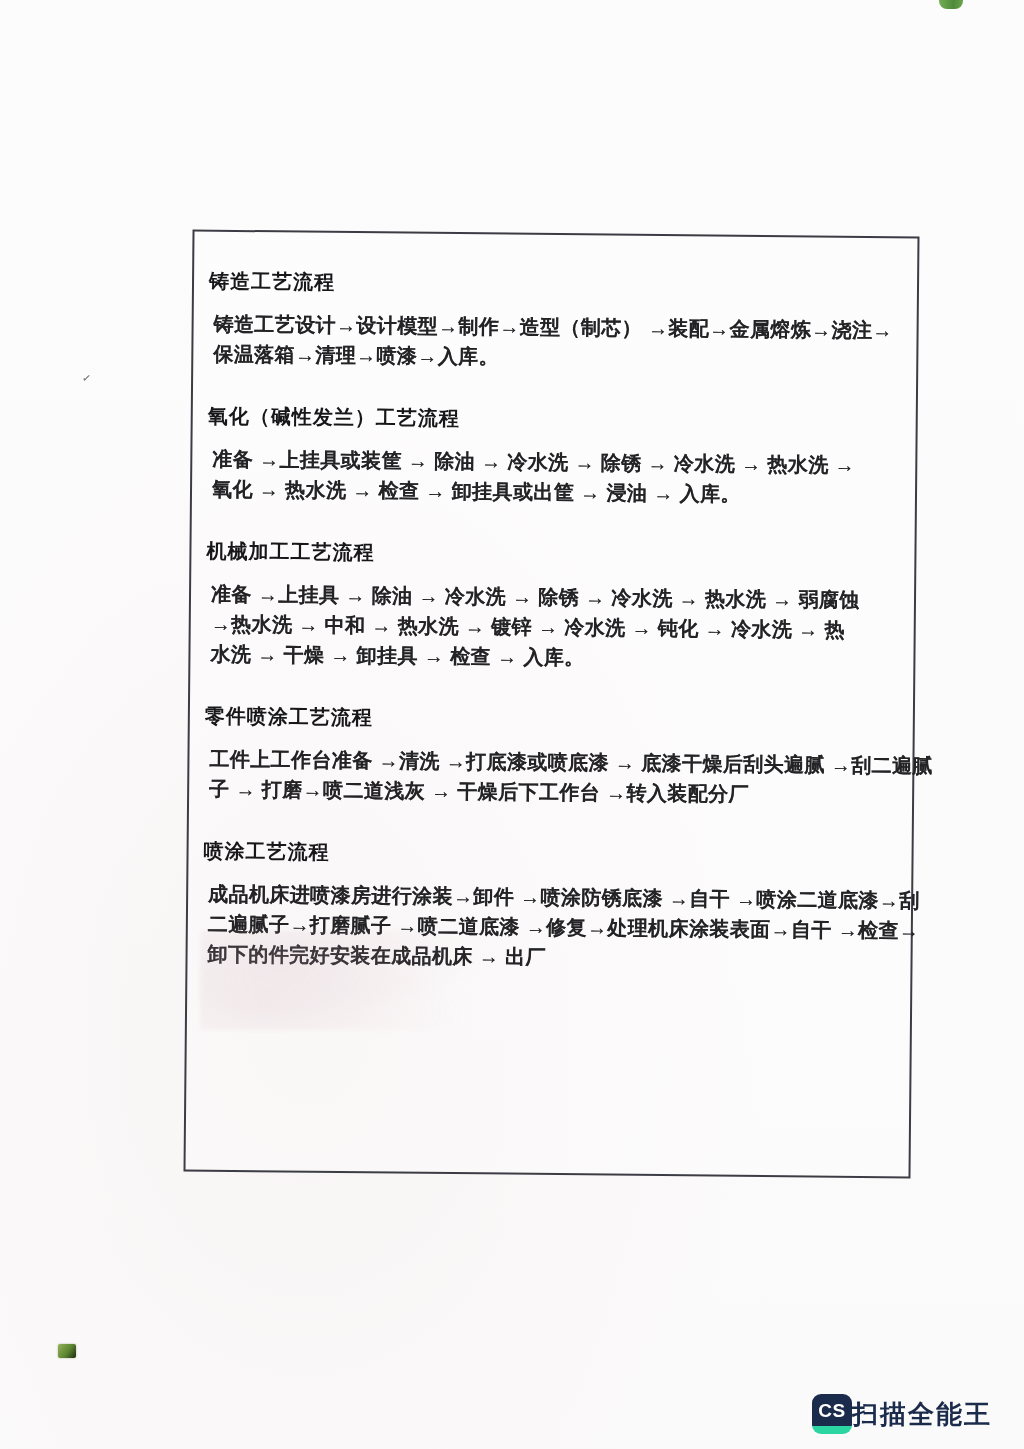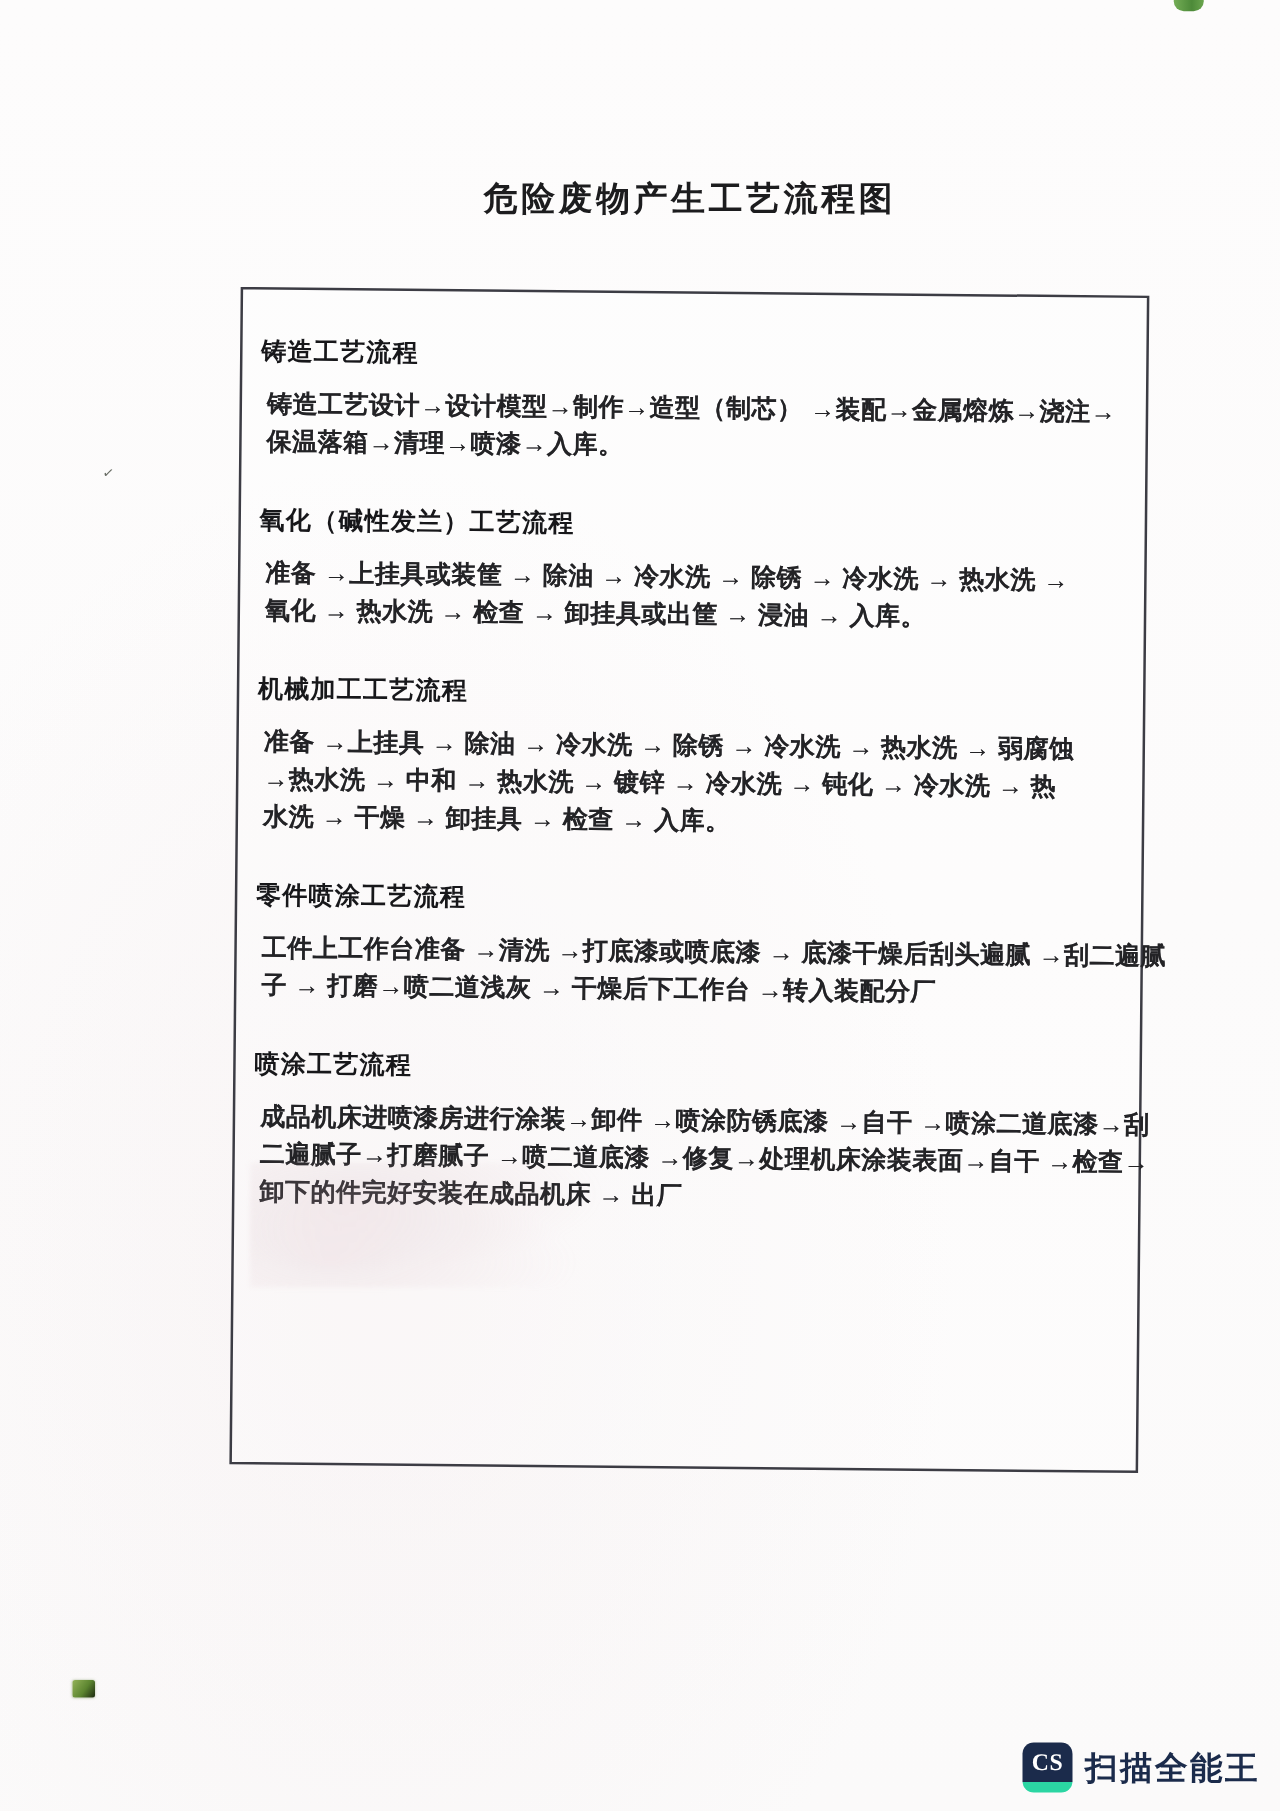--- a/index.html
+++ b/index.html
@@ -81,22 +81,22 @@
     position: absolute;
     left: 82px; top: 372px;
     font-size: 11px;
     color: #4d5249;
     transform: rotate(8deg);
     opacity: 0.85;
   }
   
   .watermark {
     position: absolute;
-    right: 16px; bottom: 15px;
-    display: flex; align-items: center; gap: 10px; font-family: Liberation Serif, serif;
+    right: 32px; bottom: 15px;
+    display: flex; align-items: center; 
   }
   .wm-logo {
     width: 40px; height: 40px;
     border-radius: 9px;
     background: linear-gradient(180deg, var(--navy, #1b2b4b) 0%, var(--navy, #1b2b4b) 80%, var(--teal, #2bd6a3) 80%, var(--teal, #2bd6a3) 100%);
     display: flex; align-items: center; justify-content: center;
     padding-bottom: 7px;
   }
   .wm-logo-text {
     color: #ffffff;
@@ -110,21 +110,20 @@
     font-weight: 700;
     letter-spacing: 2px;
     text-align: center;
   }
 </style>
 </head>
 <body>
 
 <div class="page">
 
-  <div class="doc-title">危险废物产生工艺流程图</div>
 
   <div class="flow-box">
 
     <div class="section">
       <div class="section-title">铸造工艺流程</div>
       <div class="flow-line">铸造工艺设计→设计模型→制作→造型（制芯） →装配→金属熔炼→浇注→</div>
       <div class="flow-line">保温落箱→清理→喷漆→入库。</div>
     </div>
 
     <div class="section">

